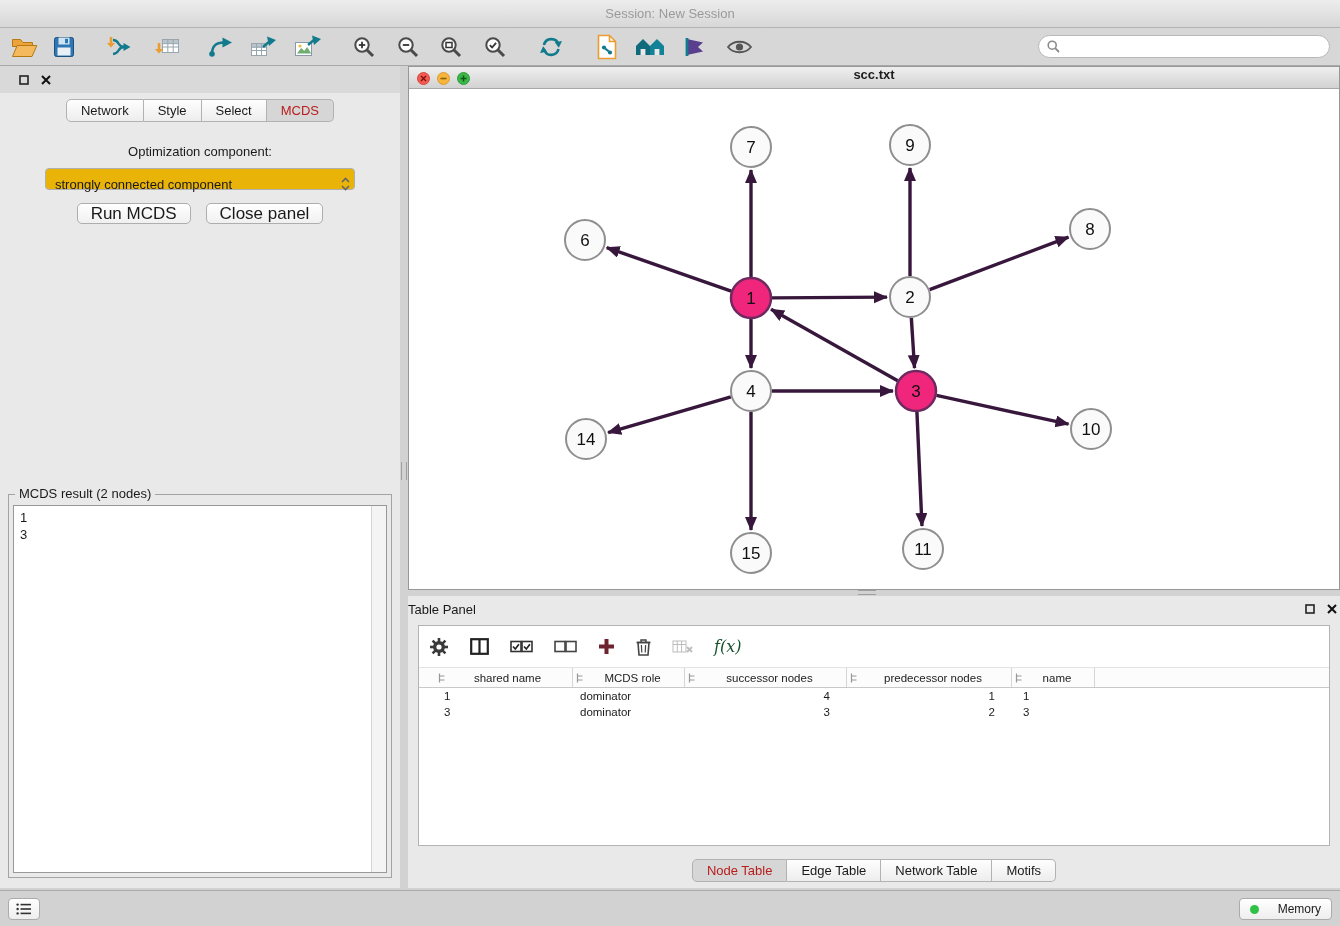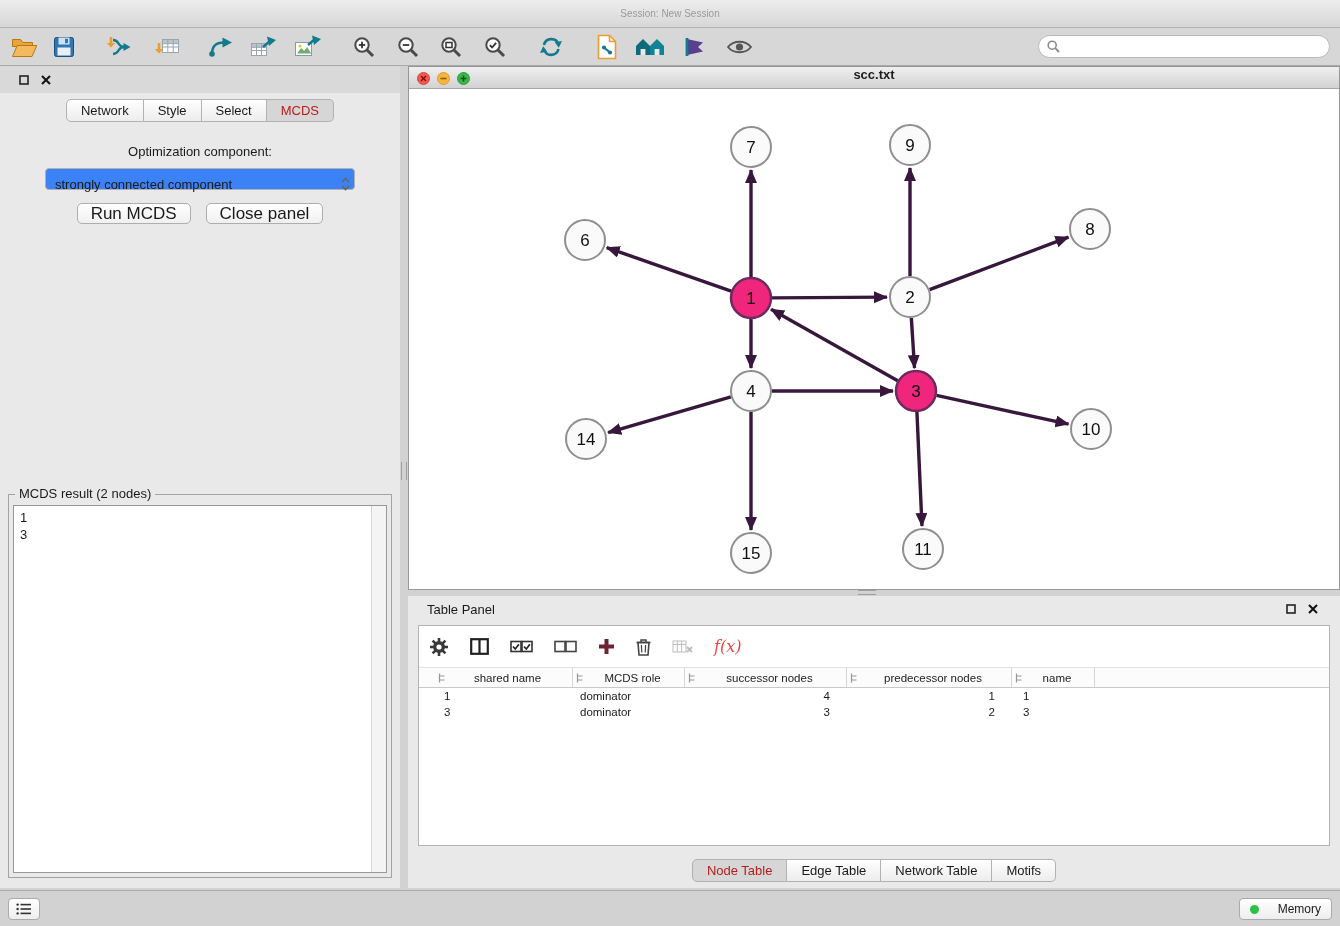--- a/index.html
+++ b/index.html
@@ -3,21 +3,21 @@
 <meta charset="utf-8">
 <style>
   *{margin:0;padding:0;box-sizing:border-box;}
   html,body{width:1340px;height:926px;overflow:hidden;}
   body{background:#d2d2d2;font-family:"Liberation Sans",sans-serif;font-size:13px;color:#1a1a1a;position:relative;}
 
   
   #titlebar{position:absolute;top:0;left:0;width:1340px;height:28px;
     background:linear-gradient(#ededed,#d7d7d7);border-bottom:1px solid #b3b3b3;
     display:flex;align-items:center;justify-content:center;}
-  #titlebar .title{color:#9a9a9a;font-size:10px;}
+  #titlebar .title{color:#9a9a9a;font-size:13px;}
 
   
   #toolbar{position:absolute;top:28px;left:0;width:1340px;height:38px;background:#d7d7d7;
     border-bottom:1px solid #a9a9a9;}
   .tool{position:absolute;top:4px;width:32px;height:30px;display:flex;align-items:center;justify-content:center;cursor:pointer;border-radius:4px;}
   #search{position:absolute;right:10px;top:7px;width:292px;height:23px;background:#fff;
     border:1px solid #b7b7b7;border-radius:12px;display:flex;align-items:center;padding:0 8px;gap:5px;}
   #search input{border:none;outline:none;flex:1;font:12px "Liberation Sans",sans-serif;background:transparent;}
 
   
@@ -25,21 +25,21 @@
   .panel-head{height:27px;display:flex;align-items:center;padding:0 10px;background:#d9d9d9;}
   .panel-head .ptitle{flex:1;font-size:13px;color:#222;}
   .phead-btn{width:16px;height:16px;display:flex;align-items:center;justify-content:center;margin-left:6px;cursor:pointer;}
   .tabs-row{display:flex;justify-content:center;margin-top:6px;}
   .tab{border:1px solid #b2b2b2;border-left:none;background:linear-gradient(#fefefe,#ededed);
     padding:3px 14px;font-size:13px;color:#1a1a1a;cursor:pointer;}
   .tab:first-child{border-left:1px solid #b2b2b2;border-radius:5px 0 0 5px;}
   .tab:last-child{border-radius:0 5px 5px 0;}
   .tab.active{background:#d6d6d6;color:#b91c1c;}
   #opt-label{text-align:center;margin-top:22px;font-size:13px;}
-  #criterion-select{margin:9px 45px 0 45px;height:22px;background:#3b82f6;border:1px solid #b0b0b0;border-radius:4px;
+  #criterion-select{margin:9px 45px 0 45px;height:22px;background:#eab308;border:1px solid #b0b0b0;border-radius:4px;
     display:flex;align-items:center;padding:10px 4px 0 9px;font-size:13px;cursor:pointer;}
   #criterion-select .cs-label{flex:1;}
   .btn-row{display:flex;justify-content:center;gap:15px;margin-top:13px;}
   .mac-btn{background:linear-gradient(#ffffff,#f0f0f0);border:1px solid #aeaeae;border-radius:5px;
     height:21px;padding:0 13px;font-size:17px;display:flex;align-items:center;cursor:pointer;color:#1a1a1a;}
   #result-group{position:absolute;left:8px;right:8px;top:428px;bottom:10px;border:1px solid #a3a3a3;}
   #result-legend{position:absolute;top:-9px;left:6px;background:#e9e9e9;padding:0 4px;font-size:13px;}
   #result-box{position:absolute;left:4px;right:4px;top:10px;bottom:4px;background:#fff;border:1px solid #989898;}
   #result-text{position:absolute;left:0;top:0;right:16px;bottom:0;padding:3px 6px;font-size:13px;line-height:17px;}
   #result-scrollbar{position:absolute;right:0;top:0;bottom:0;width:15px;background:#f4f4f4;border-left:1px solid #d4d4d4;}
@@ -56,26 +56,26 @@
   #canvas{position:absolute;left:0;right:0;top:22px;bottom:0;background:#fff;}
   #graph-svg{position:absolute;inset:0;width:100%;height:100%;}
   #graph-svg text{font-family:"Liberation Sans",sans-serif;}
 
   
   .split-v{position:absolute;left:401px;top:462px;width:6px;height:18px;border-left:1px solid #9f9f9f;border-right:1px solid #9f9f9f;cursor:col-resize;}
   .split-h{position:absolute;left:858px;top:590px;width:18px;height:5px;border-top:1px solid #9f9f9f;border-bottom:1px solid #9f9f9f;cursor:row-resize;}
 
   
   #table-panel{position:absolute;left:408px;top:596px;width:932px;height:292px;background:#e9e9e9;}
-  #tp-head{height:26px;display:flex;align-items:center;padding:0 19px;}
+  #tp-head{height:26px;display:flex;align-items:center;padding:0 0;}
   #tp-head .ptitle{flex:1;font-size:13px;}
   #table-container{position:absolute;left:10px;right:10px;top:29px;height:221px;background:#fff;border:1px solid #b3b3b3;}
   #table-toolbar{height:42px;display:flex;align-items:center;padding-left:10px;gap:21px;border-bottom:1px solid #e3e3e3;}
   .ttool{display:flex;align-items:center;justify-content:center;cursor:pointer;}
-  #fx-label{font-family:"DejaVu Serif",serif;font-style:italic;font-size:16px;color:#ef4444;}
+  #fx-label{font-family:"DejaVu Serif",serif;font-style:italic;font-size:16px;color:#14532d;}
   .t-grid{display:grid;grid-template-columns:138px 112px 162px 165px 83px 1fr;padding-left:16px;}
   #table-header{border-bottom:1px solid #c9c9c9;background:#fcfcfc;}
   .th-cell{display:flex;align-items:center;height:19px;border-right:1px solid #d5d5d5;padding:0 3px;font-size:11.5px;color:#222;}
   .th-cell .th-label{flex:1;text-align:center;}
   .t-row{height:16px;}
   .t-cell{font-size:11.5px;line-height:16px;overflow:hidden;white-space:nowrap;}
   .t-row .t-cell:nth-child(1){padding-left:9px;text-align:left;}
   .t-row .t-cell:nth-child(2){padding-left:7px;text-align:left;}
   .t-row .t-cell:nth-child(3){padding-right:17px;text-align:right;}
   .t-row .t-cell:nth-child(4){padding-right:17px;text-align:right;}

